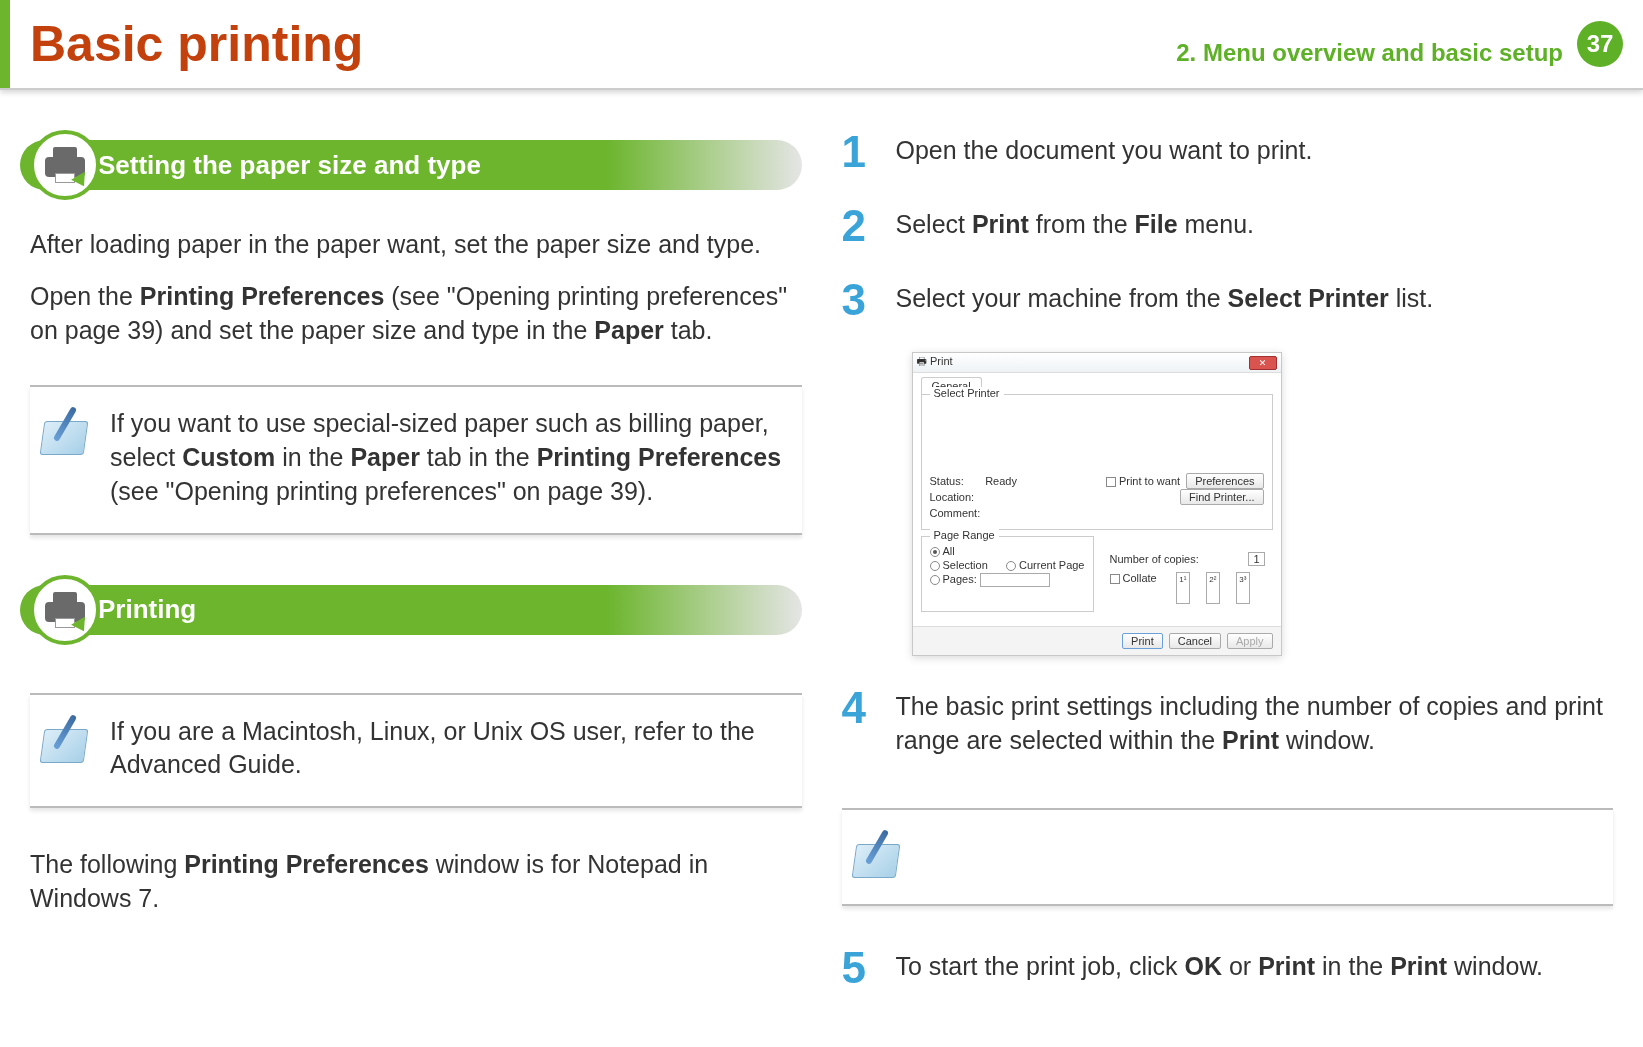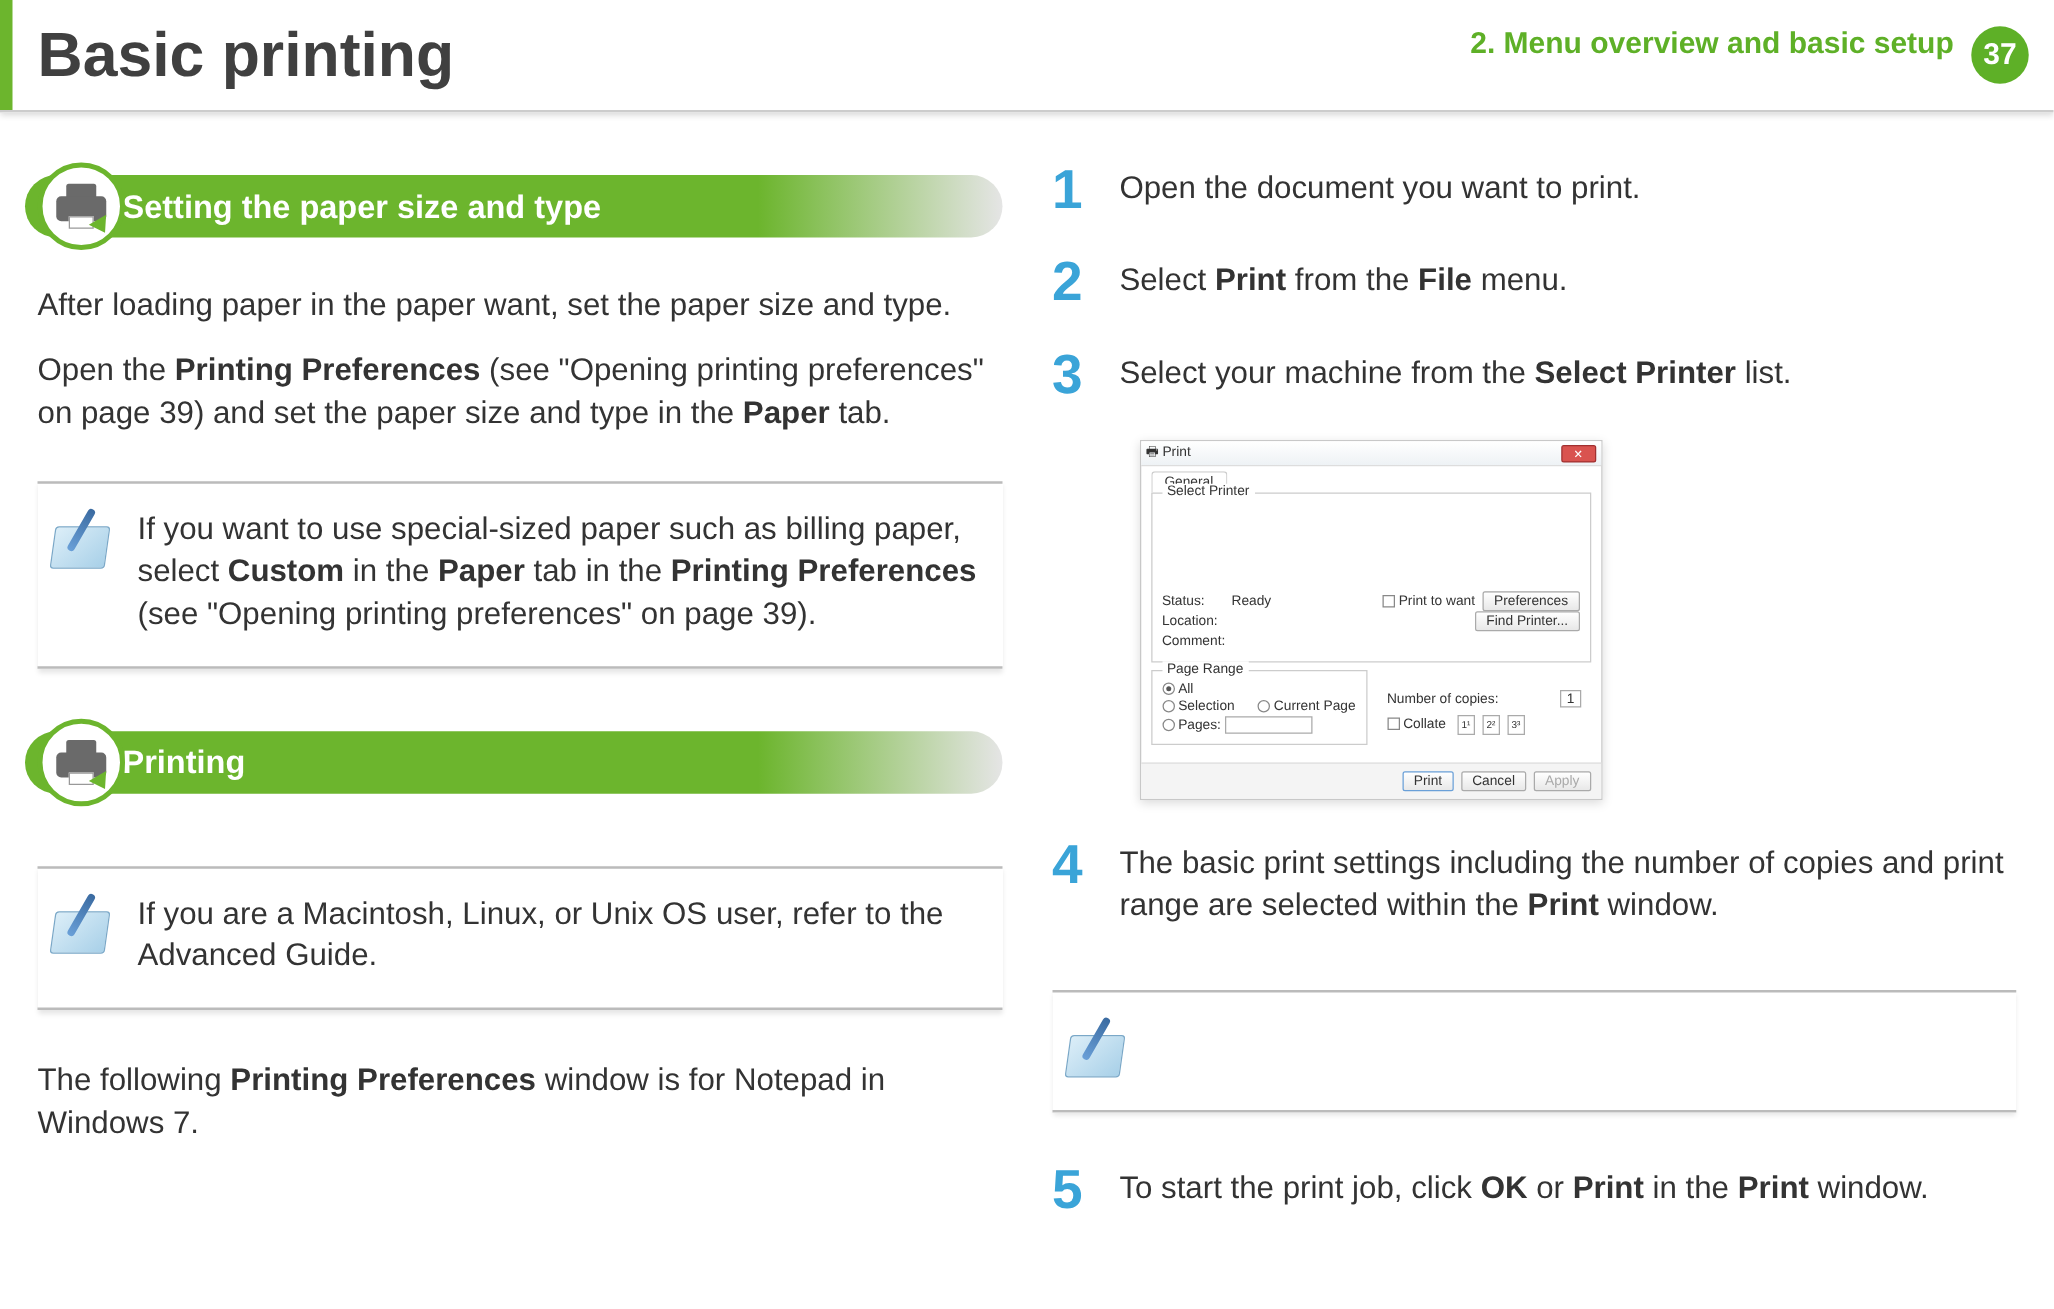--- a/index.html
+++ b/index.html
@@ -27,25 +27,25 @@
   }
   .green-bar {
     width: 10px;
     height: 100%;
     background: #6cb52d;
     margin-right: 20px;
   }
   .page-title {
     font-size: 50px;
     font-weight: 700;
-    color: #404040;
+    color: #c2410c;
   }
   .header-right {
     display: flex;
-    align-items: flex-start;
+    align-items: flex-end;
     gap: 14px;
   }
   .chapter-label {
     color: #5eb027;
     font-size: 24px;
     font-weight: 700;
   }
   .page-number {
     width: 46px;
     height: 46px;
@@ -271,21 +271,21 @@
     font-size: 11px;
   }
   .dlg-btn.primary { border-color: #6aa0d8; }
   .dlg-two { display: flex; gap: 8px; }
   .dlg-half { flex: 1; }
   .dlg-footer { display: flex; justify-content: flex-end; gap: 6px; padding: 6px 8px; background: #f4f4f4; border-top: 1px solid #ddd;}
   .dlg-input { border: 1px solid #aaa; width: 70px; height: 14px; display: inline-block; vertical-align: middle; }
   .radio, .check { display: inline-block; width: 10px; height: 10px; border: 1px solid #888; margin-right: 3px; vertical-align: middle;}
   .radio { border-radius: 50%; }
   .radio.on::after { content:''; display:block; width:4px; height:4px; background:#555; border-radius:50%; margin:2px; }
-  .collate-ico { display:inline-block; width:14px; height:16px; border:1px solid #aaa; margin-left:6px; font-size:8px; text-align:center; line-height:14px; }
+  .collate-ico { display:inline-block; width:14px; height:32px; border:1px solid #aaa; margin-left:16px; font-size:8px; text-align:center; line-height:14px; }
 </style>
 </head>
 <body>
 
 <div class="header">
   <div class="header-left">
     <div class="green-bar"></div>
     <div class="page-title">Basic printing</div>
   </div>
   <div class="header-right">

